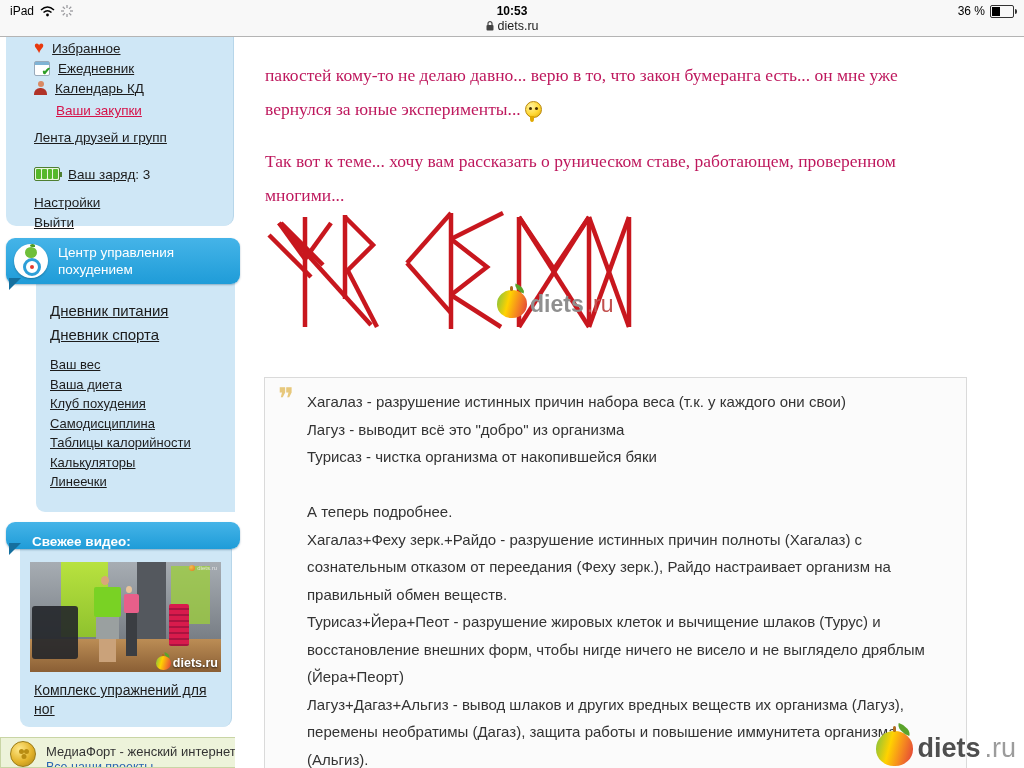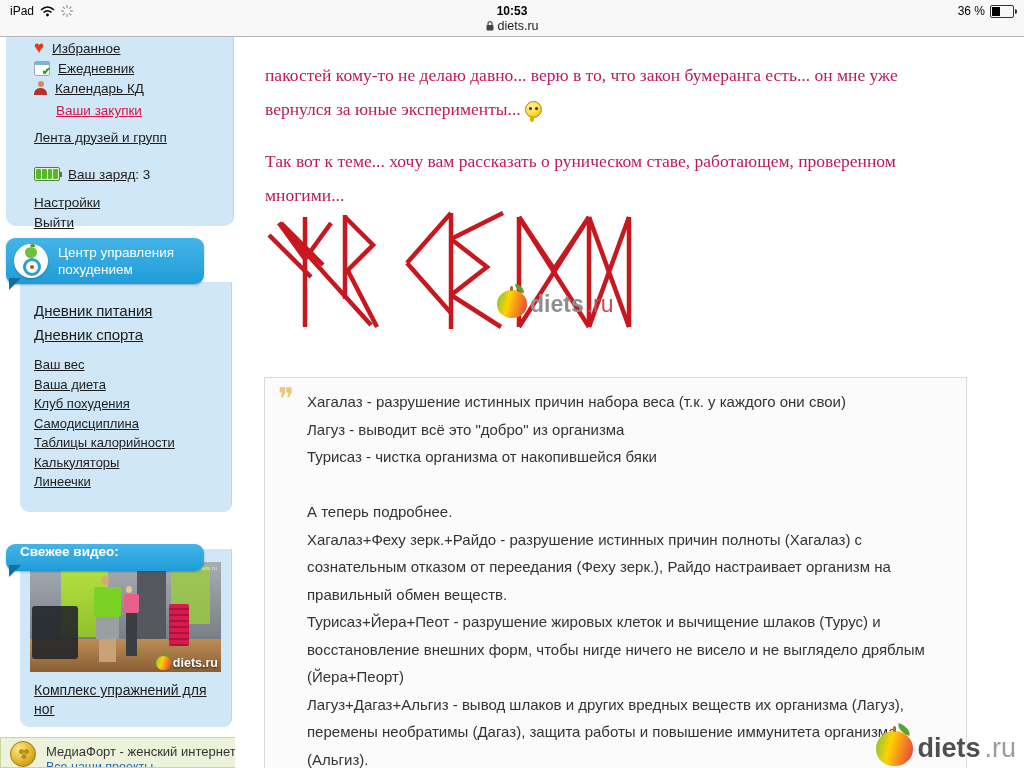--- a/index.html
+++ b/index.html
@@ -36,41 +36,41 @@
   .cal-ic::after{content:"✔";position:absolute;right:-2px;bottom:-3px;color:#2e9e28;font-size:11px;font-weight:bold;}
   .person-ic{position:relative;width:13px;height:14px;}
   .person-ic::before{content:"";position:absolute;left:3.5px;top:0;width:6px;height:6px;border-radius:50%;background:#d98a64;}
   .person-ic::after{content:"";position:absolute;left:0;bottom:0;width:13px;height:7px;border-radius:6px 6px 0 0;background:#b03328;}
   .batt-ic{position:relative;width:26px;height:14px;border:1px solid #4f7f32;border-radius:2px;
            background:#eaf6dd;display:flex;align-items:center;gap:1px;padding:1px;box-sizing:border-box;}
   .batt-ic i{flex:1;height:100%;background:#55b829;border-radius:1px;}
   .batt-ic::after{content:"";position:absolute;right:-3px;top:4px;width:2px;height:5px;background:#4f7f32;}
   .charge-txt{font-size:13.5px;color:#1c1c1c;}
 
-  .band{position:absolute;left:6px;width:198px;background:linear-gradient(#45b4e8,#1f9cd8);
+  .band{position:absolute;left:6px;width:234px;background:linear-gradient(#45b4e8,#1f9cd8);
         border-radius:9px;box-shadow:0 1px 2px rgba(0,60,100,.35);color:#fff;z-index:5;}
   .band::after{content:"";position:absolute;left:3px;bottom:-6px;border:6px solid transparent;
                border-top-color:#156f9e;border-left-color:#156f9e;width:0;height:0;}
   .band-cc{top:238px;height:46px;display:flex;align-items:center;gap:10px;padding-left:8px;box-sizing:border-box;}
   .cc-icon{position:relative;width:34px;height:34px;border-radius:50%;background:#fff;flex:0 0 auto;
            box-shadow:0 1px 2px rgba(0,0,0,.25);}
   .cc-icon .apple-s{position:absolute;left:11px;top:3px;width:12px;height:11px;border-radius:50%;background:#6fbf3a;}
   .cc-icon .apple-s::before{content:"";position:absolute;left:5px;top:-3px;width:5px;height:3px;border-radius:50% 50% 0 50%;background:#4a9a22;}
   .cc-icon .gauge{position:absolute;left:9px;top:14px;width:12px;height:12px;border-radius:50%;
                   border:3px solid #2d9fd8;background:#fff;box-sizing:content-box;}
   .cc-icon .gauge::before{content:"";position:absolute;left:4px;top:4px;width:4px;height:4px;border-radius:50%;background:#e23b2e;}
   .band-title{font-size:13.5px;line-height:17px;width:150px;}
 
-  .panel-mid{position:absolute;left:20px;top:282px;width:212px;height:230px;
+  .panel-mid{position:absolute;left:36px;top:282px;width:212px;height:230px;
              border-radius:0 0 9px 9px;box-sizing:border-box;padding:20px 0 0 14px;}
   .plinks a{display:block;color:#1c1c1c;font-size:15px;margin-bottom:7px;}
   .slinks{margin-top:14px;}
   .slinks a{display:block;color:#1c1c1c;font-size:13px;margin-bottom:4.5px;}
 
-  .band-video{top:544px;height:27px;display:flex;align-items:flex-start;padding-left:14px;box-sizing:border-box;
+  .band-video{top:522px;height:27px;display:flex;align-items:flex-end;padding-left:26px;box-sizing:border-box;
               font-weight:bold;font-size:13.5px;}
   .panel-video{position:absolute;left:20px;top:549px;width:212px;height:178px;
                border-radius:0 0 9px 9px;box-sizing:border-box;padding-top:13px;}
   .thumb{position:relative;width:191px;height:110px;margin:0 auto;background:#7c8187;overflow:hidden;cursor:pointer;}
   .t-wall{position:absolute;left:0;top:0;width:100%;height:72%;background:linear-gradient(#a7adb3,#777d84);}
   .t-green{position:absolute;left:16%;top:0;width:25%;height:68%;background:linear-gradient(#b8e23f,#8fc22e);}
   .t-green2{position:absolute;right:6%;top:4%;width:20%;height:52%;background:#9ccf3a;opacity:.75;}
   .t-pillar{position:absolute;left:56%;top:0;width:15%;height:80%;background:#54585e;}
   .t-floor{position:absolute;left:0;bottom:0;width:100%;height:30%;background:linear-gradient(#bc8d55,#8a5f35);}
   .t-machine{position:absolute;left:1%;bottom:12%;width:24%;height:48%;background:#24262a;border-radius:3px;opacity:.9;}

